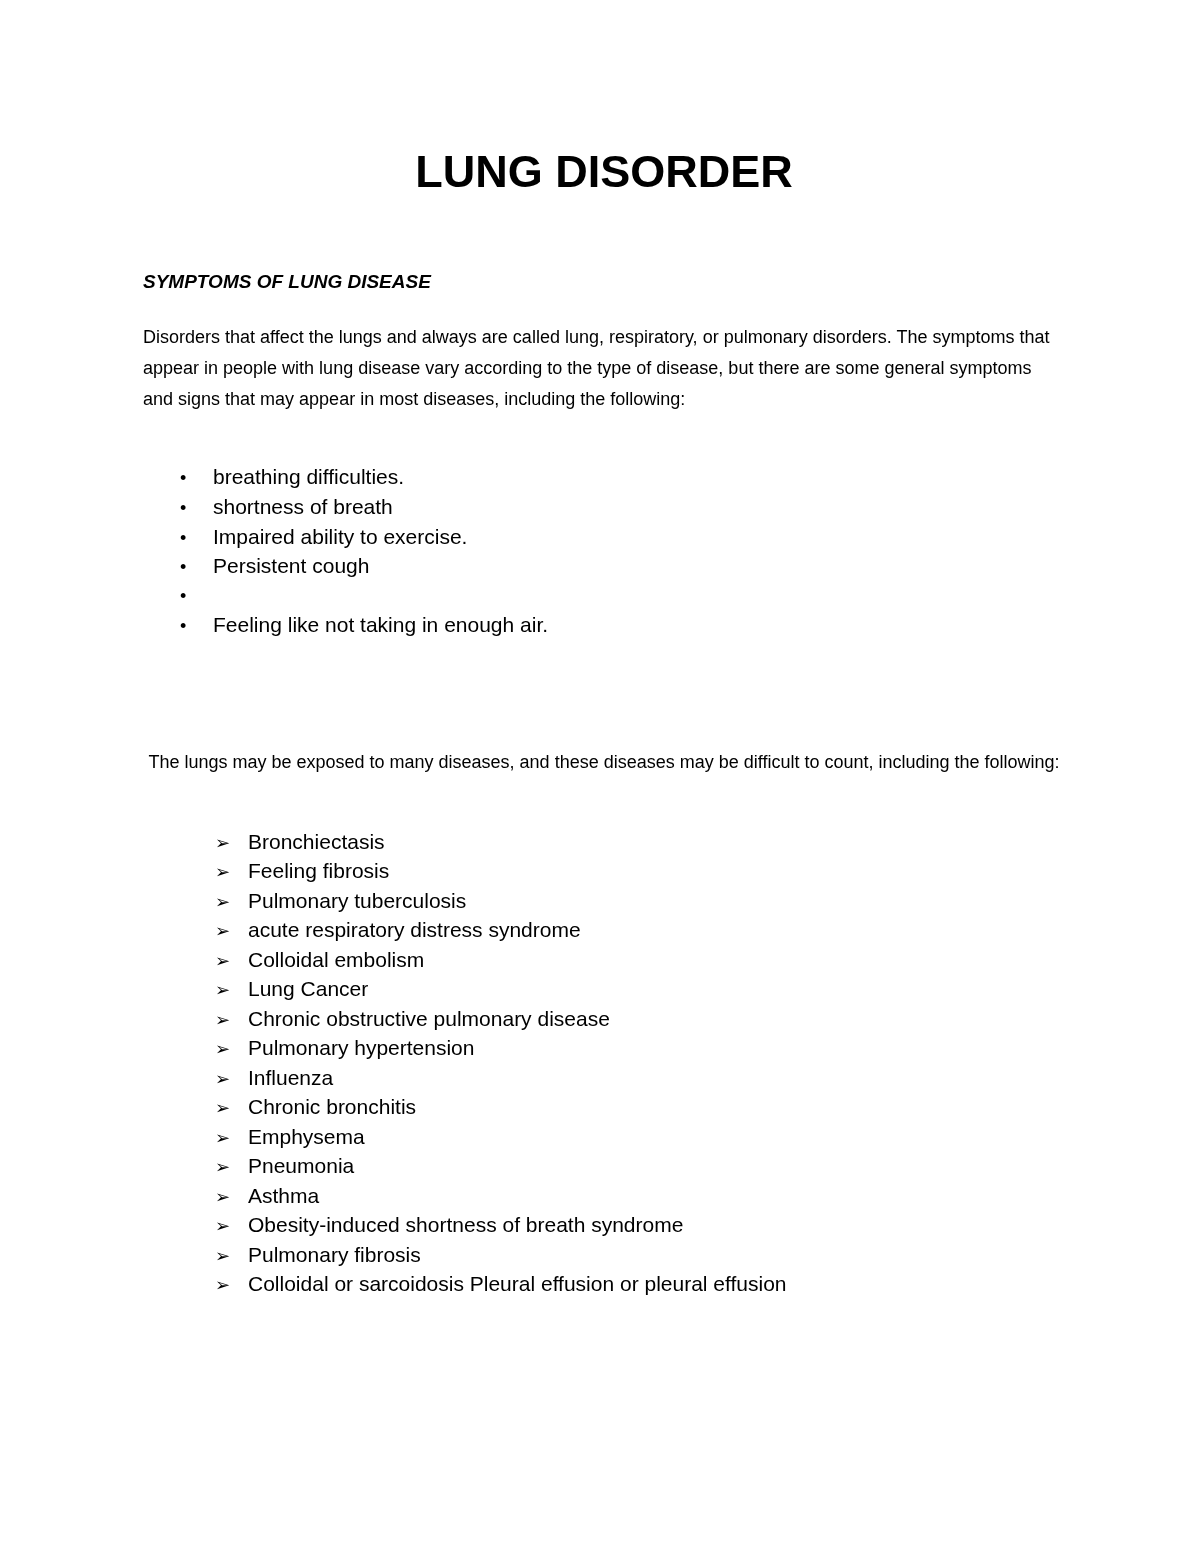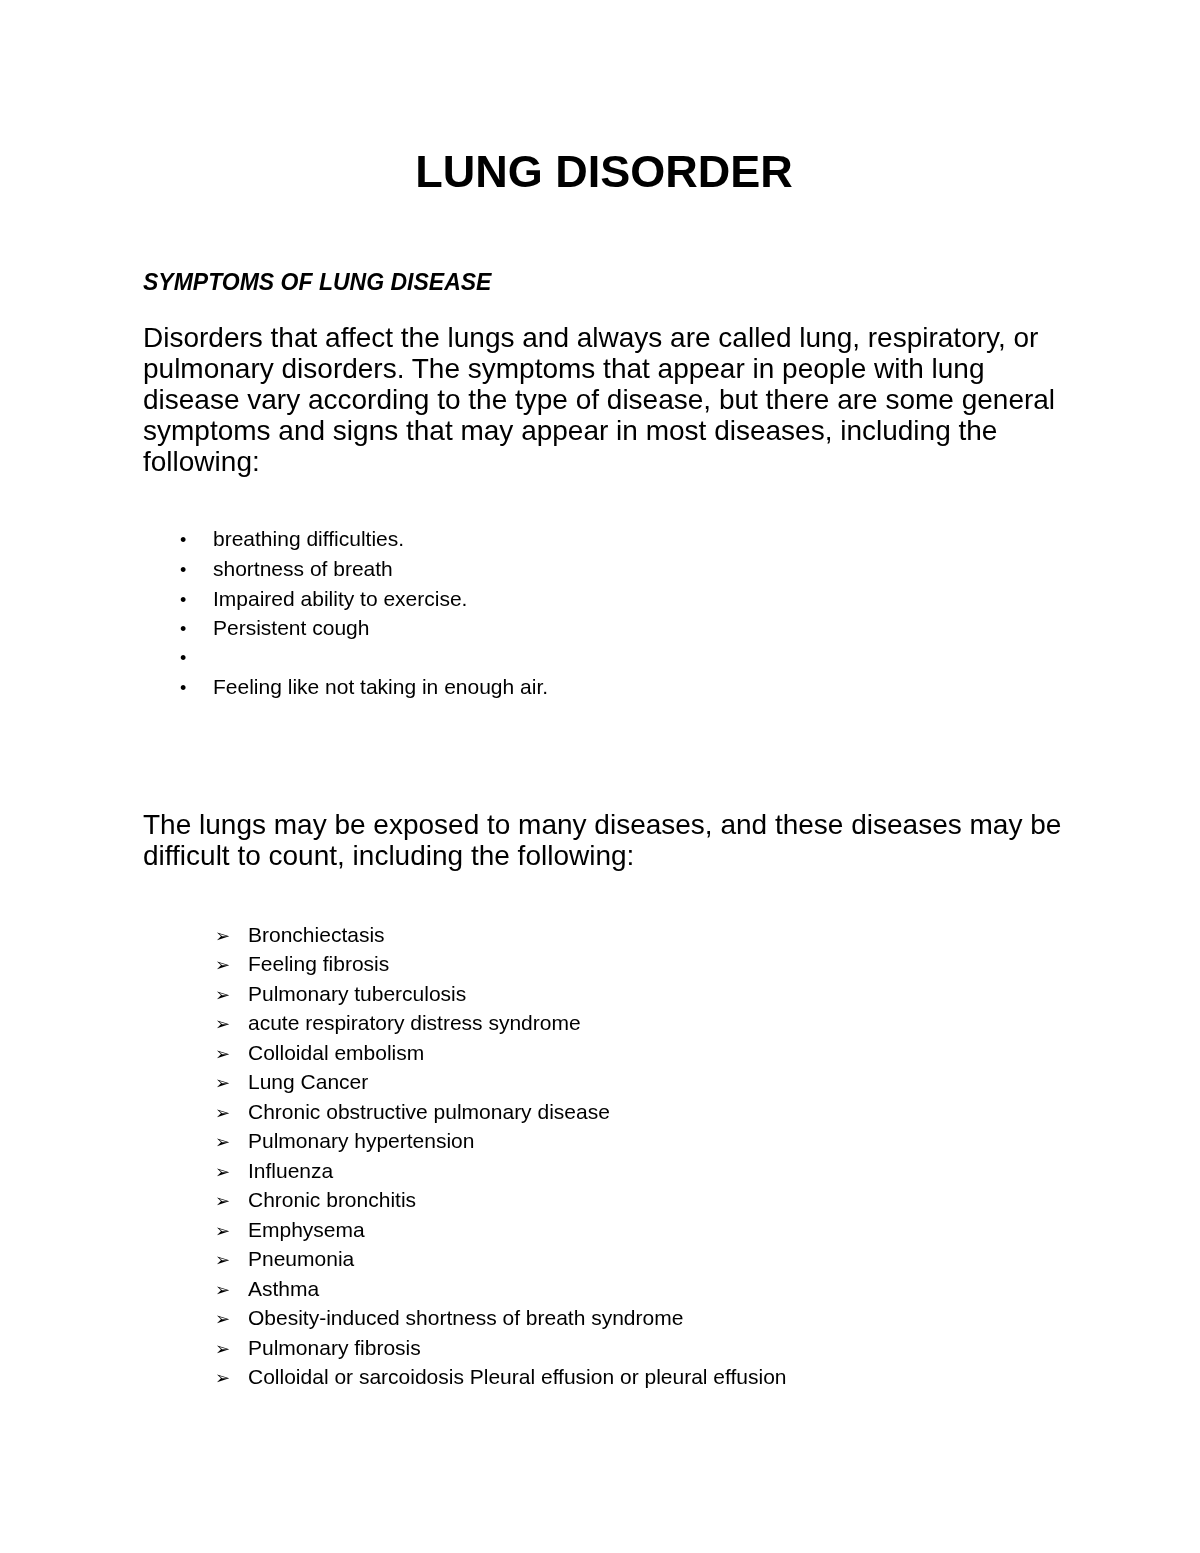--- a/index.html
+++ b/index.html
@@ -20,48 +20,49 @@
   .doc-title {
     padding-top: 146px;
     text-align: center;
     font-size: 45px;
     font-weight: 700;
     line-height: 52px;
     letter-spacing: 0px;
   }
   .section-heading {
     margin-top: 70px;
-    font-size: 23px;
+    font-size: 19px;
     font-weight: 700;
     font-style: italic;
     line-height: 28px;
   }
   .para {
     margin-top: 26px;
-    font-size: 28px;
+    font-size: 18px;
     line-height: 31px;
     max-width: 928px;
   }
   ul.symptom-list {
     list-style: none;
     margin-top: 48px;
     padding-left: 37px;
   }
   ul.symptom-list li {
     display: flex;
     align-items: baseline;
     font-size: 21px;
     line-height: 28.8px;
   }
   ul.symptom-list .marker {
     flex: 0 0 33px;
     font-size: 18px;
   }
   .para-2 {
     margin-top: 106px;
+    text-align: center;
   }
   ul.disease-list {
     list-style: none;
     margin-top: 50px;
     padding-left: 72px;
   }
   ul.disease-list li {
     display: flex;
     align-items: baseline;
     font-size: 21px;

